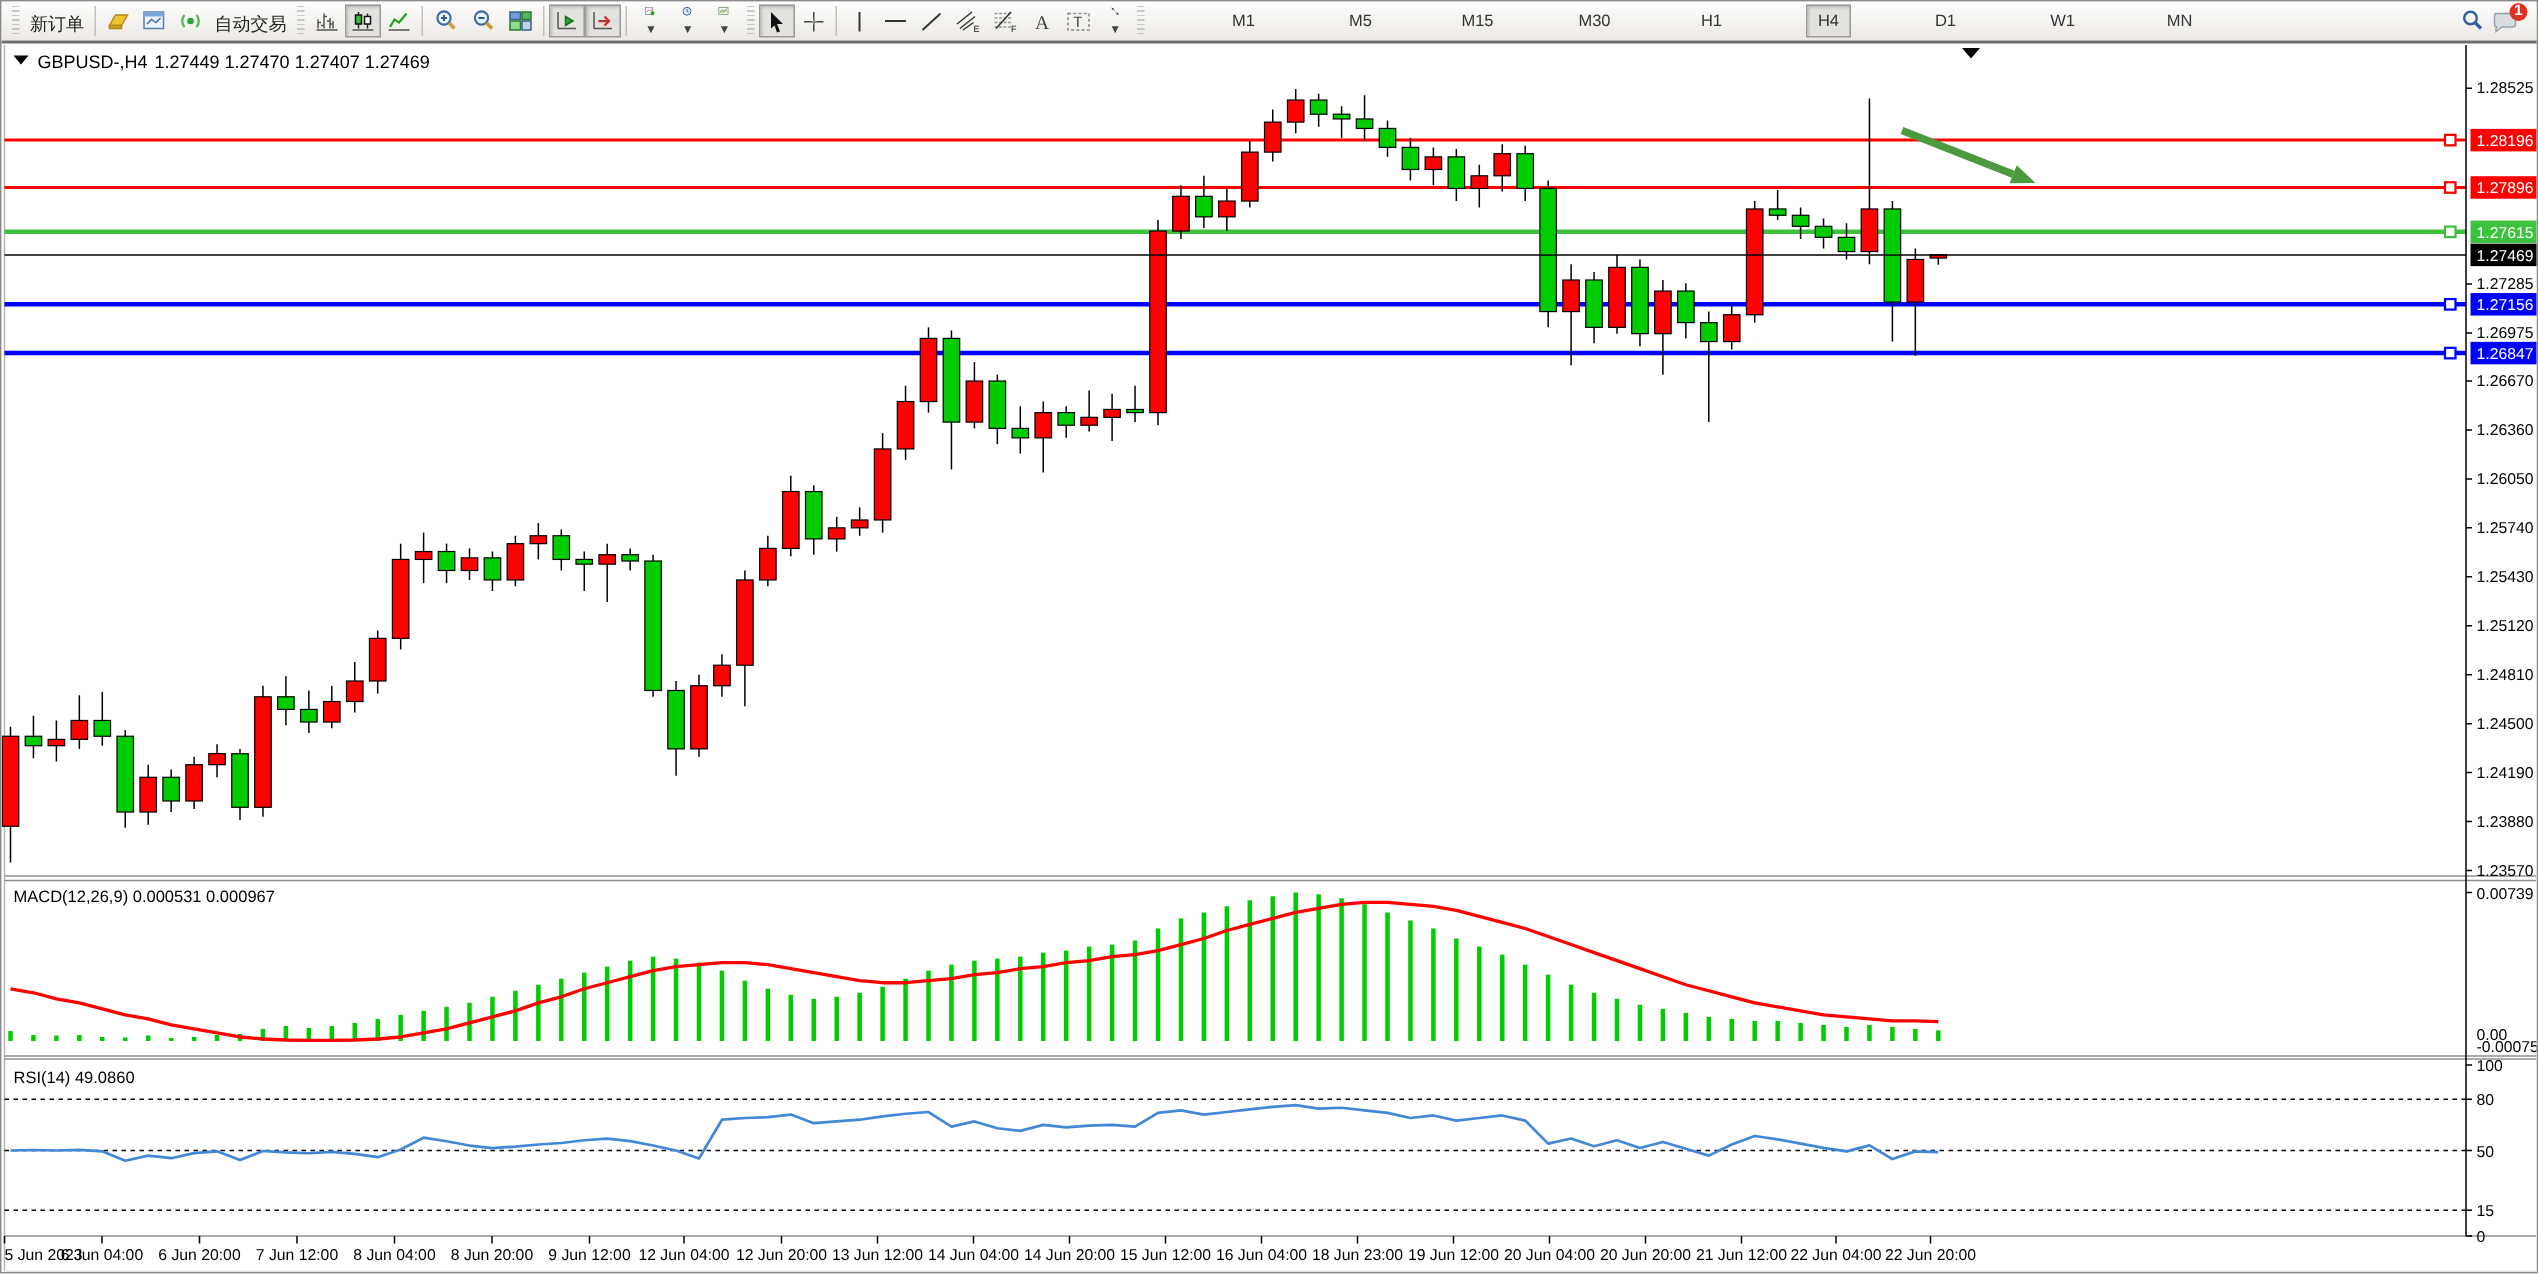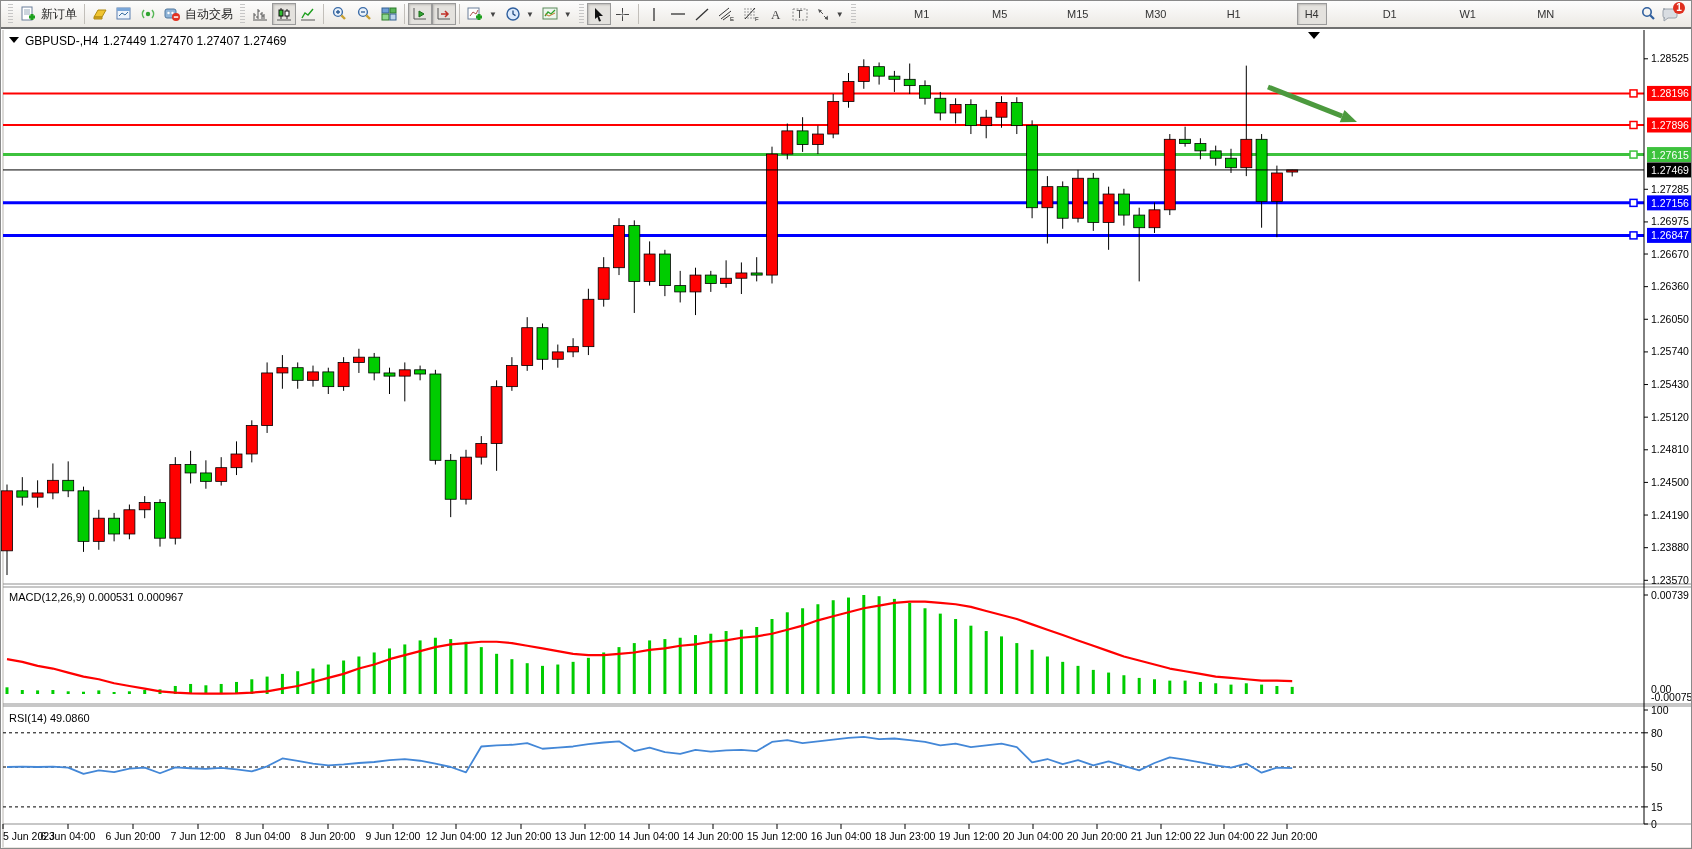--- a/index.html
+++ b/index.html
@@ -2,21 +2,21 @@
 <html><head>
 <meta charset="utf-8">
 <style>
   html,body{margin:0;padding:0;background:#d4d0c8;font-family:"Liberation Sans",sans-serif;}
   #app{position:relative;width:1692px;height:849px;background:#fff;overflow:hidden;border:1px solid #8a8a8a;box-sizing:border-box;}
   
   .toolbar{position:absolute;left:0;top:0;width:1692px;height:28px;background:linear-gradient(#fdfdfd,#ece9e4);border-bottom:2px solid #707070;box-sizing:border-box;display:flex;align-items:center;padding:0 4px;z-index:5;}
   .tb-group{display:flex;align-items:center;height:26px;}
   .grip{width:5px;height:20px;margin:0 3px;background:repeating-linear-gradient(#bbb 0 1px,transparent 1px 3px);opacity:.8;}
   .tb-sep{width:1px;height:20px;background:#c2bfba;margin:0 3px;}
-  .tb-btn{display:flex;align-items:center;gap:4px;height:22px;min-width:24px;justify-content:center;padding:0 3px;border:1px solid transparent;background:transparent;font-family:"Liberation Sans",sans-serif;font-size:12px;color:#222;cursor:default;}
+  .tb-btn{display:flex;align-items:center;gap:4px;height:22px;min-width:24px;justify-content:center;padding:0 3px;border:1px solid transparent;background:transparent;font-family:"Liberation Sans",sans-serif;font-size:12px;color:#222;cursor:default;flex-direction:column;}
   .tb-btn.active{border:1px solid #9a9a9a;background:#e4e2de;box-shadow:inset 1px 1px 2px rgba(0,0,0,.18);}
   .tb-btn .lbl{white-space:nowrap;}
   .tf-btn{font-size:11px;color:#333;width:30px;margin-left:48px;}
   .caret{font-size:8px;color:#444;margin-left:1px;}
   .spacer{flex:1;}
   .badge{position:absolute;top:-4px;right:-6px;background:#e03020;color:#fff;border-radius:8px;font-size:10px;line-height:12px;min-width:12px;text-align:center;font-weight:bold;}
   .bubble-wrap{position:relative;margin-right:10px;}
   svg.ic{display:block;}
   
   #chartsvg{position:absolute;left:0;top:0;}

